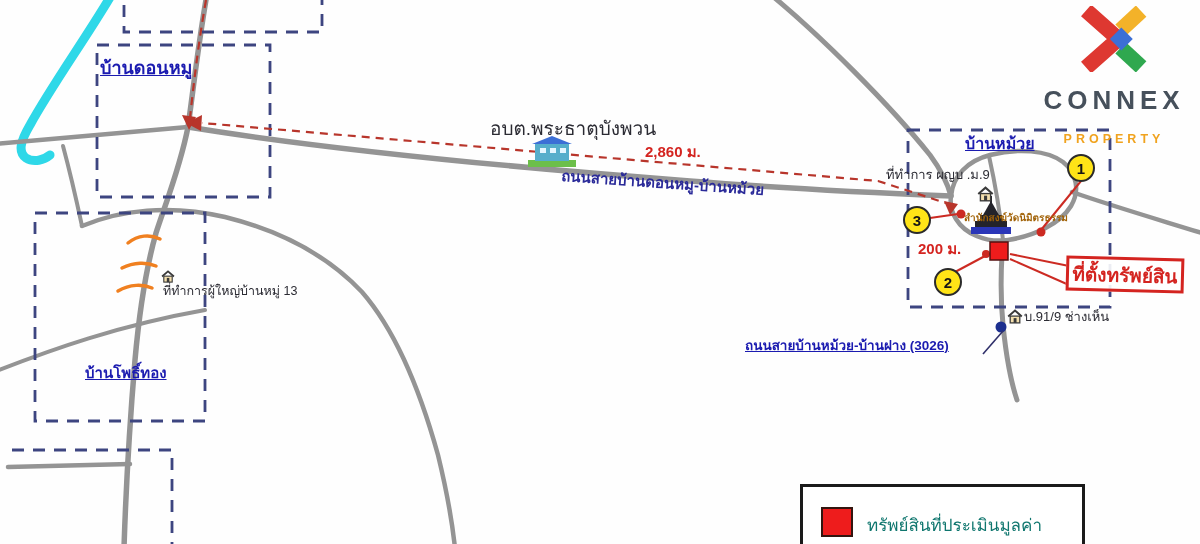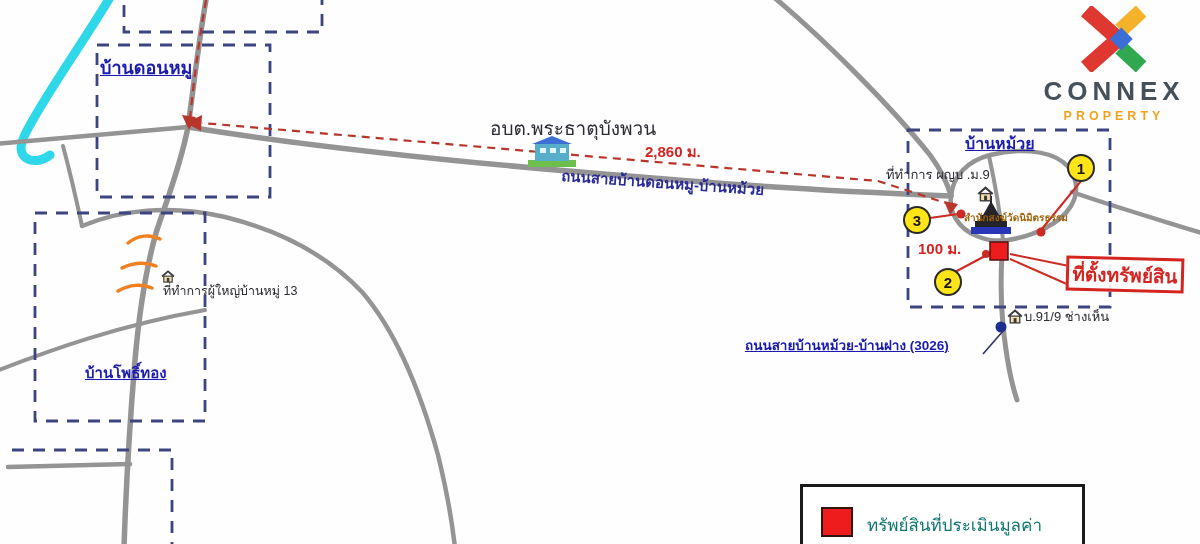--- a/index.html
+++ b/index.html
@@ -17,22 +17,22 @@
   .callout{position:absolute;left:1066px;top:257px;width:118px;height:35px;
            border:3px solid #d42420;background:rgba(255,255,255,0.9);display:flex;
            align-items:center;justify-content:center;font-size:19px;font-weight:bold;
            color:#d42420;transform:rotate(1.5deg);box-sizing:border-box;}
   .legend{position:absolute;left:800px;top:484px;width:285px;height:70px;
           background:#ffffff;border:3px solid #1a1a1a;box-sizing:border-box;}
   .legend .swatch{position:absolute;left:18px;top:20px;width:32px;height:30px;
           background:#ee1c1c;border:2px solid #33150f;box-sizing:border-box;}
   .legend .ltext{position:absolute;left:64px;top:24px;font-size:17px;color:#0f766e;}
   .logo{position:absolute;left:1032px;top:6px;width:164px;height:112px;text-align:center;}
-  .logo .brand{font-size:26px;font-weight:bold;color:#46505b;letter-spacing:5px;margin-top:0;}
-  .logo .tagline{font-size:12.5px;font-weight:bold;color:#f0a31f;letter-spacing:4px;margin-top:2px;}
+  .logo .brand{font-size:26px;font-weight:bold;color:#46505b;letter-spacing:5px;margin-top:9px;}
+  .logo .tagline{font-size:12.5px;font-weight:bold;color:#f0a31f;letter-spacing:4px;margin-top:16px;}
 </style>
 </head>
 <body>
 
 <div class="stage">
 
   <svg class="layer" viewBox="0 0 1200 544">
     <defs>
       <symbol id="house" viewBox="0 0 20 18">
         <path d="M1.5,9 L10,1.5 L18.5,9" fill="none" stroke="#3a3a3a" stroke-width="2.4"></path>
@@ -130,21 +130,21 @@
   <div class="lbl roadlbl" style="left:562px;top:167px;font-size:15px;transform:rotate(4deg);transform-origin:left top;">ถนนสายบ้านดอนหมู-บ้านหม้วย</div>
   <div class="lbl navy" style="left:745px;top:338px;font-size:13.5px;">ถนนสายบ้านหม้วย-บ้านฝาง (3026)</div>
 
   <div class="lbl dark" style="left:490px;top:118px;font-size:19px;">อบต.พระธาตุบังพวน</div>
   <div class="lbl dark" style="left:163px;top:284px;font-size:12.5px;">ที่ทำการผู้ใหญ่บ้านหมู่ 13</div>
   <div class="lbl dark" style="left:886px;top:168px;font-size:13px;">ที่ทำการ ผญบ .ม.9</div>
   <div class="lbl" style="left:964px;top:212px;font-size:10px;color:#a16207;font-weight:bold;">สำนักสงฆ์วัดนิมิตรธรรม</div>
   <div class="lbl dark" style="left:1024px;top:310px;font-size:13px;">บ.91/9 ช่างเห็น</div>
 
   <div class="lbl red" style="left:645px;top:143px;font-size:15px;">2,860 ม.</div>
-  <div class="lbl red" style="left:918px;top:240px;font-size:15px;">100 ม.</div>
+  <div class="lbl red" style="left:918px;top:240px;font-size:15px;">200 ม.</div>
 
   <div class="marker" style="left:1067px;top:154px;">
     <span>1</span>
   </div>
   <div class="marker" style="left:934px;top:268px;">
     <span>2</span>
   </div>
   <div class="marker" style="left:903px;top:206px;">
     <span>3</span>
   </div>

